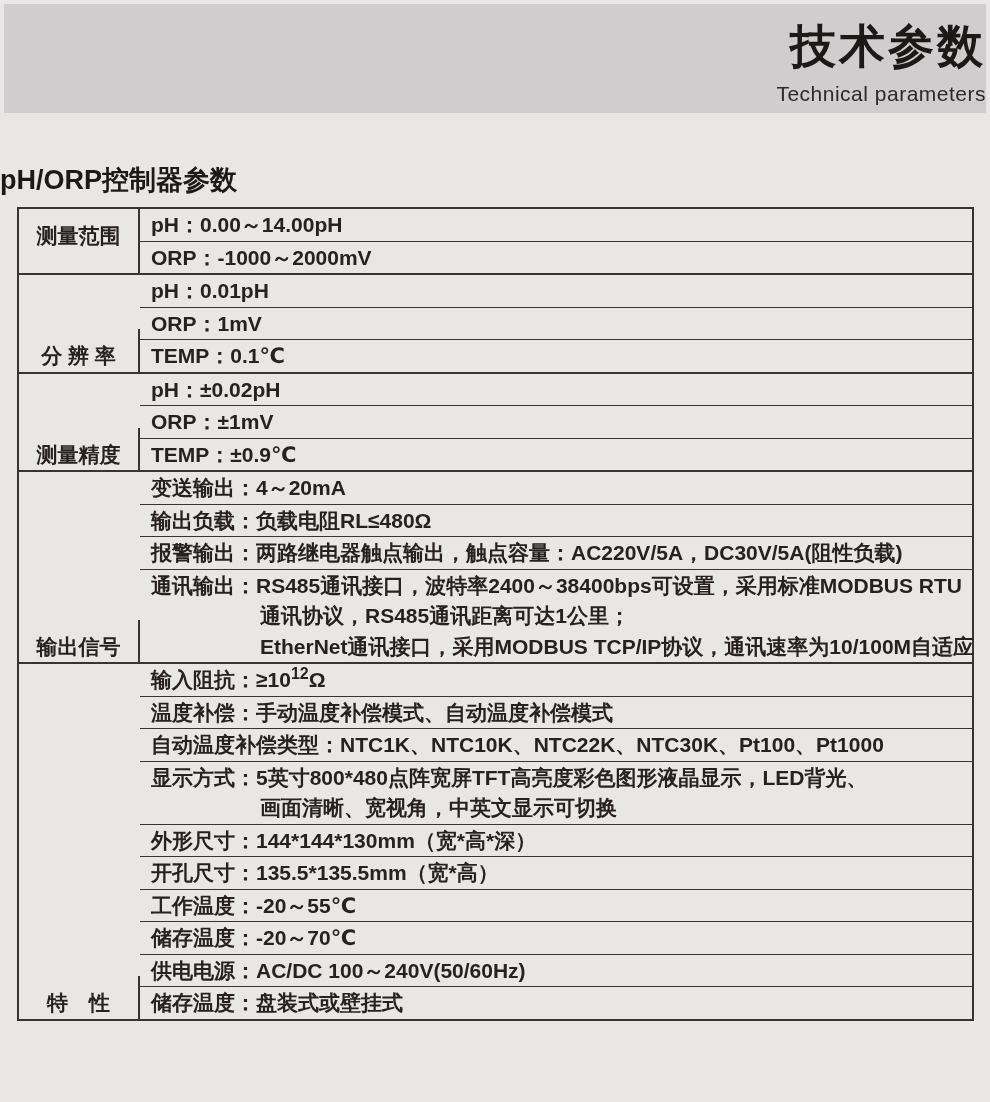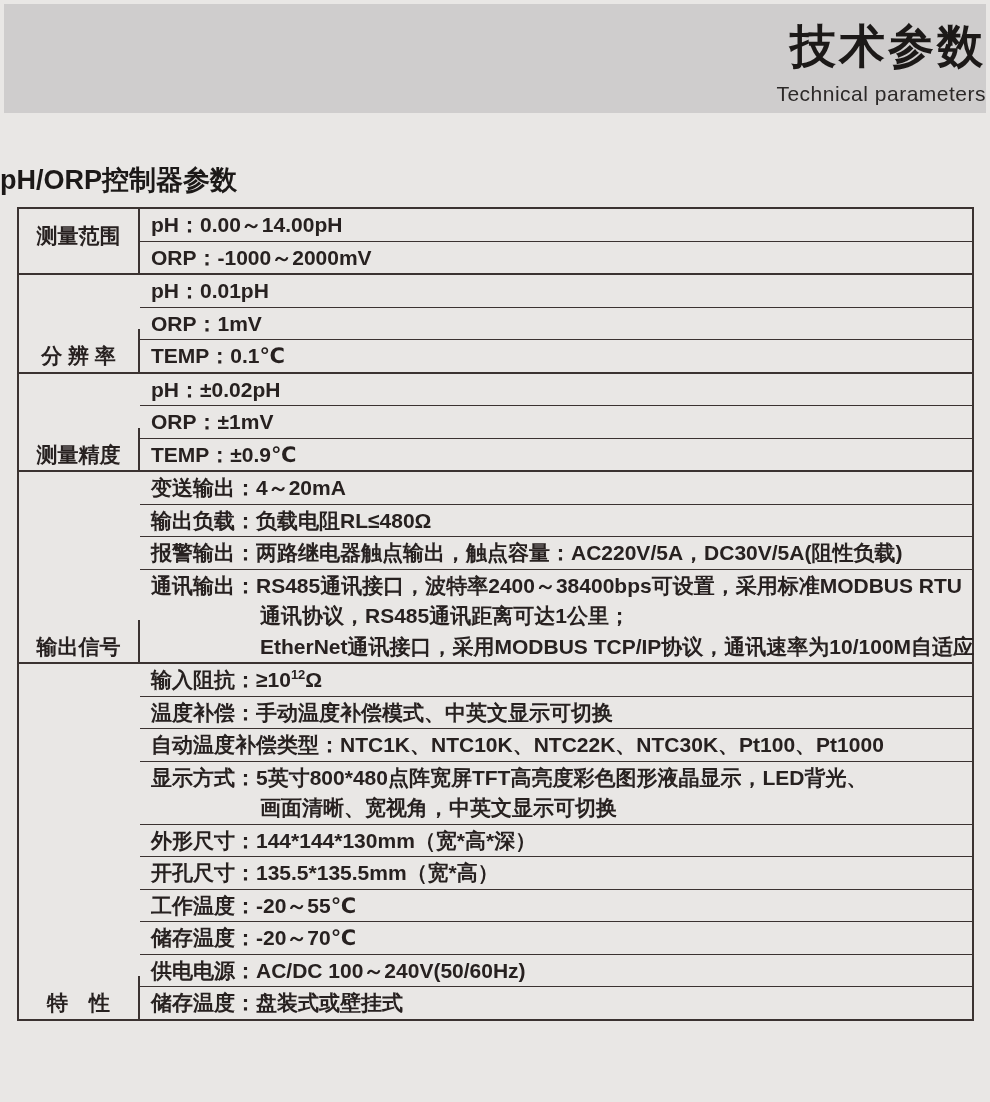--- a/index.html
+++ b/index.html
@@ -51,21 +51,21 @@
   }
   .rows-cell { flex: 1 1 auto; min-width: 0; }
   .spec-row {
     padding: 1px 8px 0 11px;
     line-height: 30.5px;
   }
   .spec-row + .spec-row { border-top: 1.5px solid var(--line, #3b3331); }
   .spec-line { white-space: nowrap; }
   .spec-line.cont { padding-left: 109px; }
   sup.exp {
-    font-size: 13px;
+    font-size: 16px;
     vertical-align: super;
     line-height: 0;
   }
 </style>
 </head>
 <body>
 
 <div class="header-band">
   <div class="main-title">技术参数</div>
   <div class="sub-title">Technical parameters</div>
@@ -132,21 +132,21 @@
         </div>
       </div>
     </div>
     <div class="group">
       <div class="label-cell">特　性</div>
       <div class="rows-cell">
         <div class="spec-row">
           <div class="spec-line"><span>输入阻抗：≥10</span><sup class="exp">12</sup><span>Ω</span></div>
         </div>
         <div class="spec-row">
-          <div class="spec-line"><span>温度补偿：手动温度补偿模式、中英文显示可切换</span></div>
+          <div class="spec-line"><span>温度补偿：手动温度补偿模式、自动温度补偿模式</span></div>
         </div>
         <div class="spec-row">
           <div class="spec-line"><span>自动温度补偿类型：NTC1K、NTC10K、NTC22K、NTC30K、Pt100、Pt1000</span></div>
         </div>
         <div class="spec-row">
           <div class="spec-line"><span>显示方式：5英寸800*480点阵宽屏TFT高亮度彩色图形液晶显示，LED背光、</span></div>
           <div class="spec-line cont"><span>画面清晰、宽视角，中英文显示可切换</span></div>
         </div>
         <div class="spec-row">
           <div class="spec-line"><span>外形尺寸：144*144*130mm（宽*高*深）</span></div>

